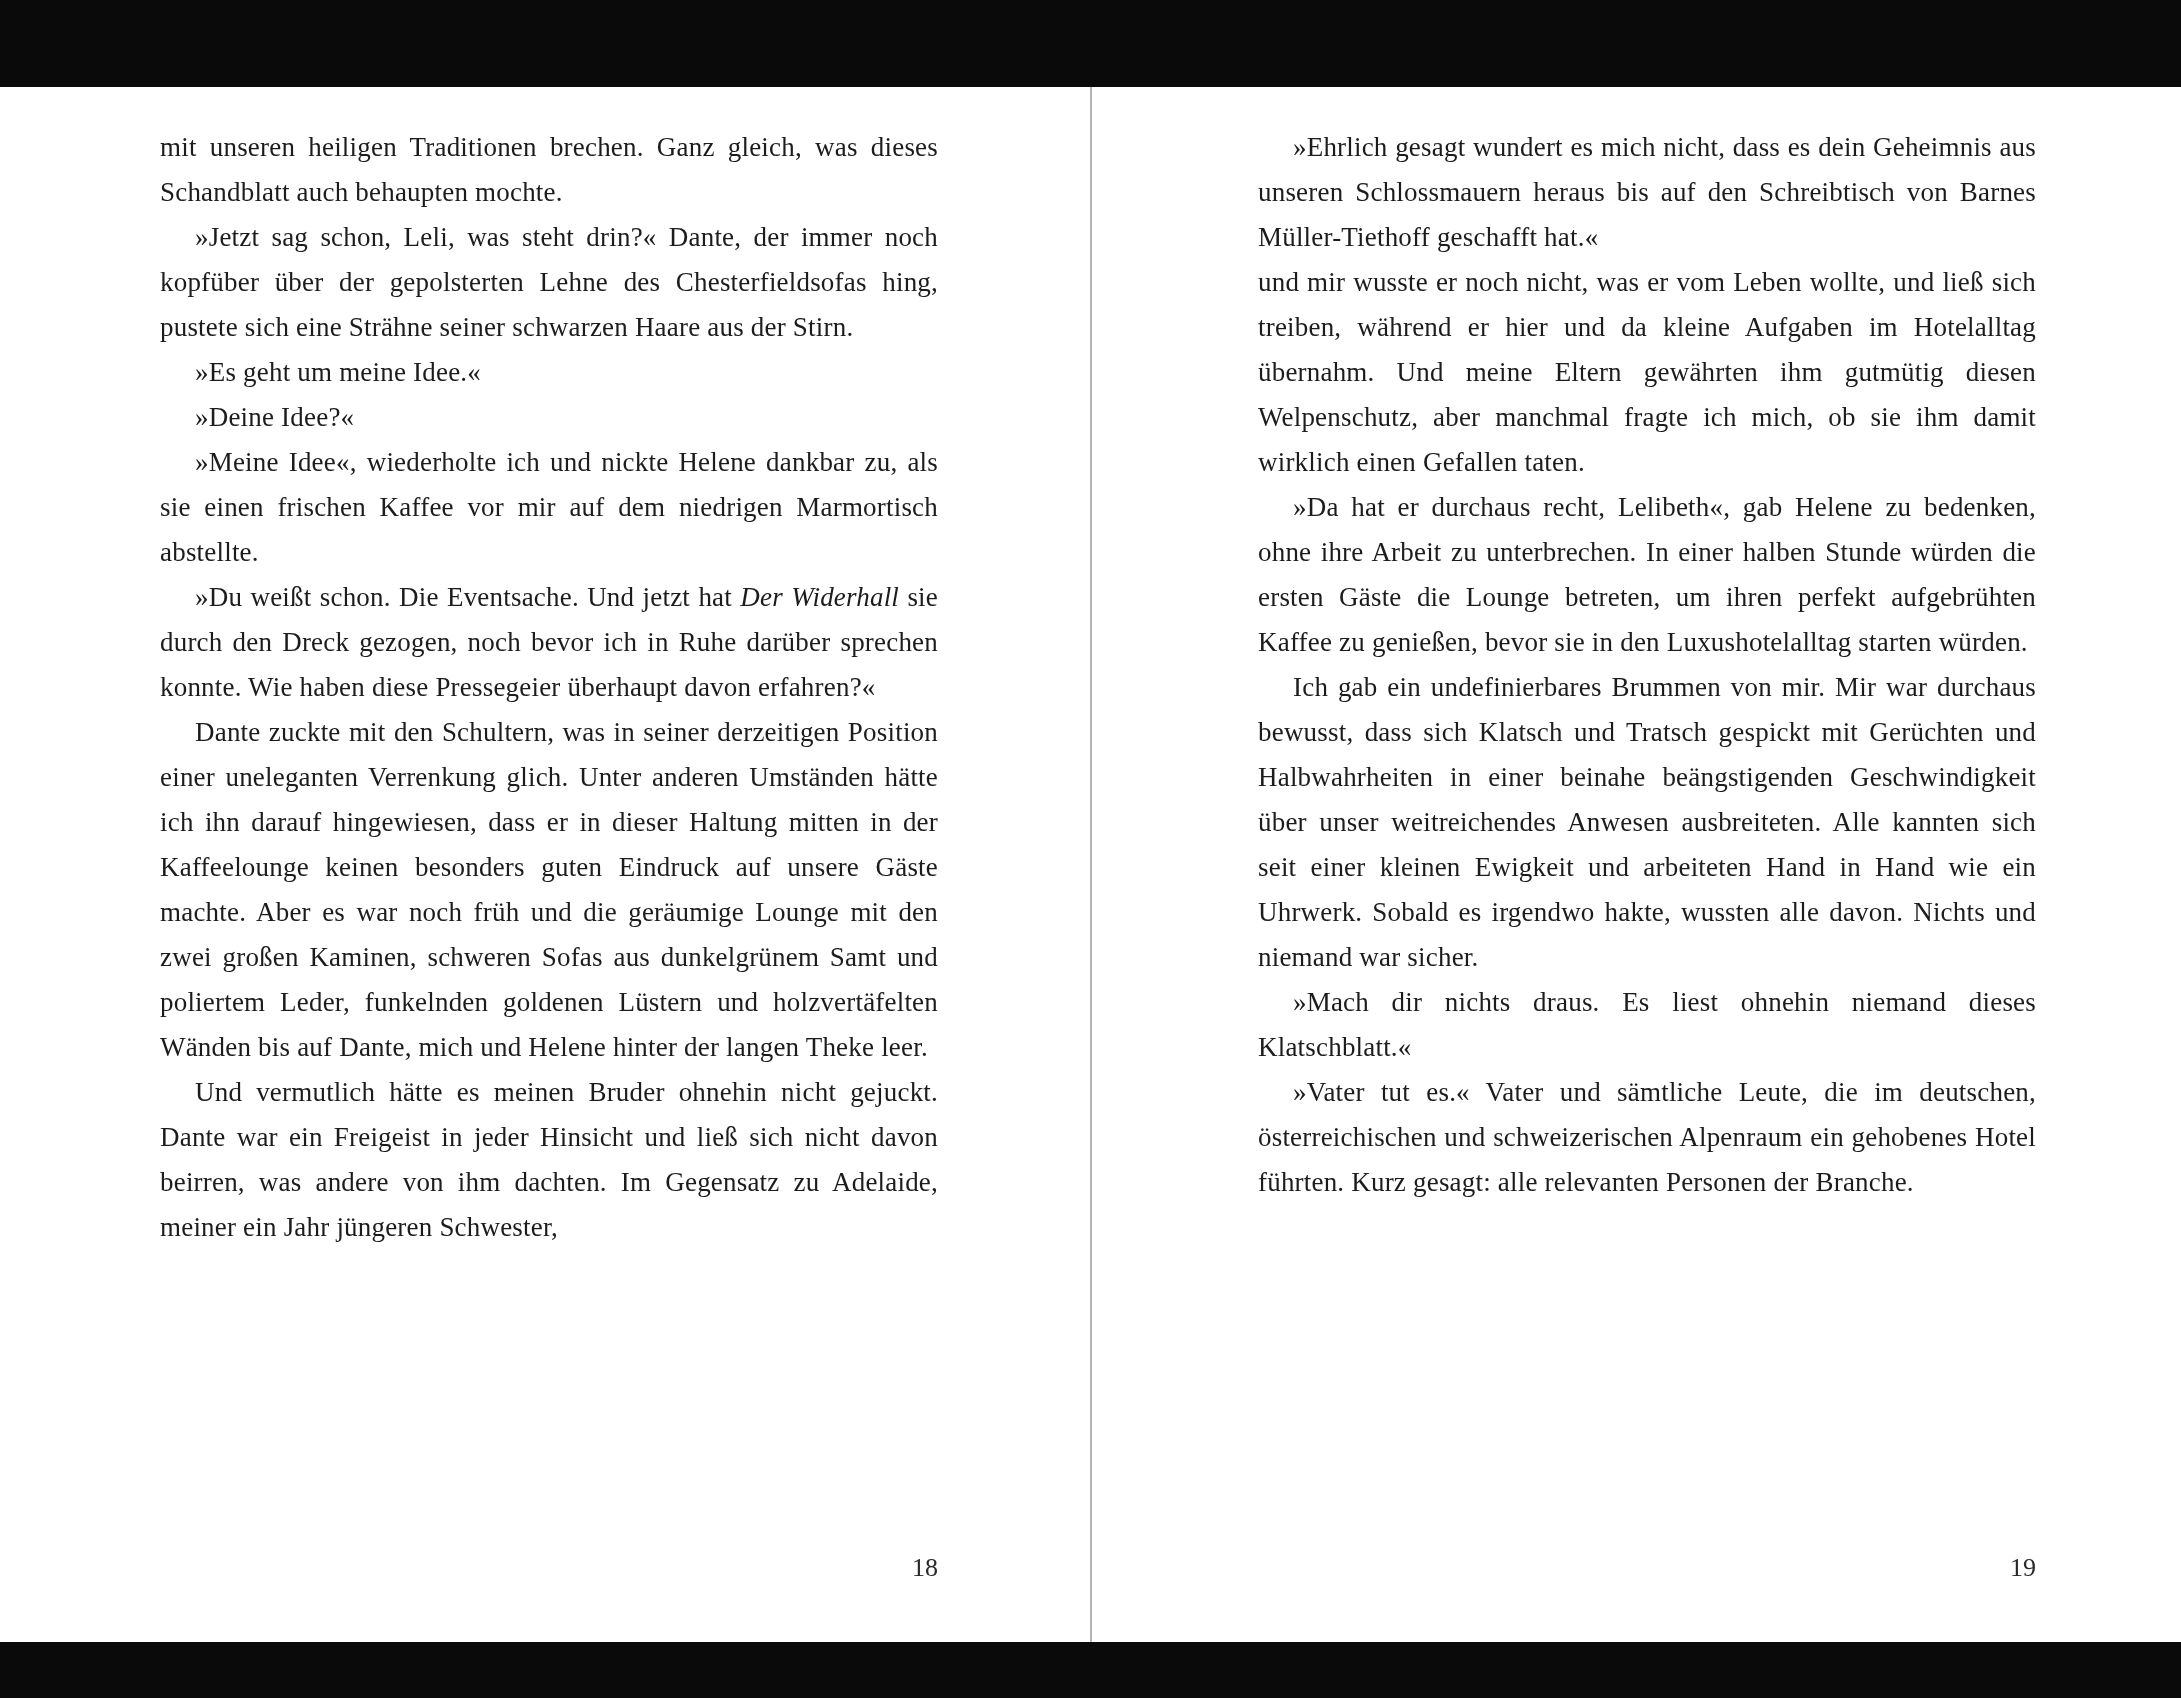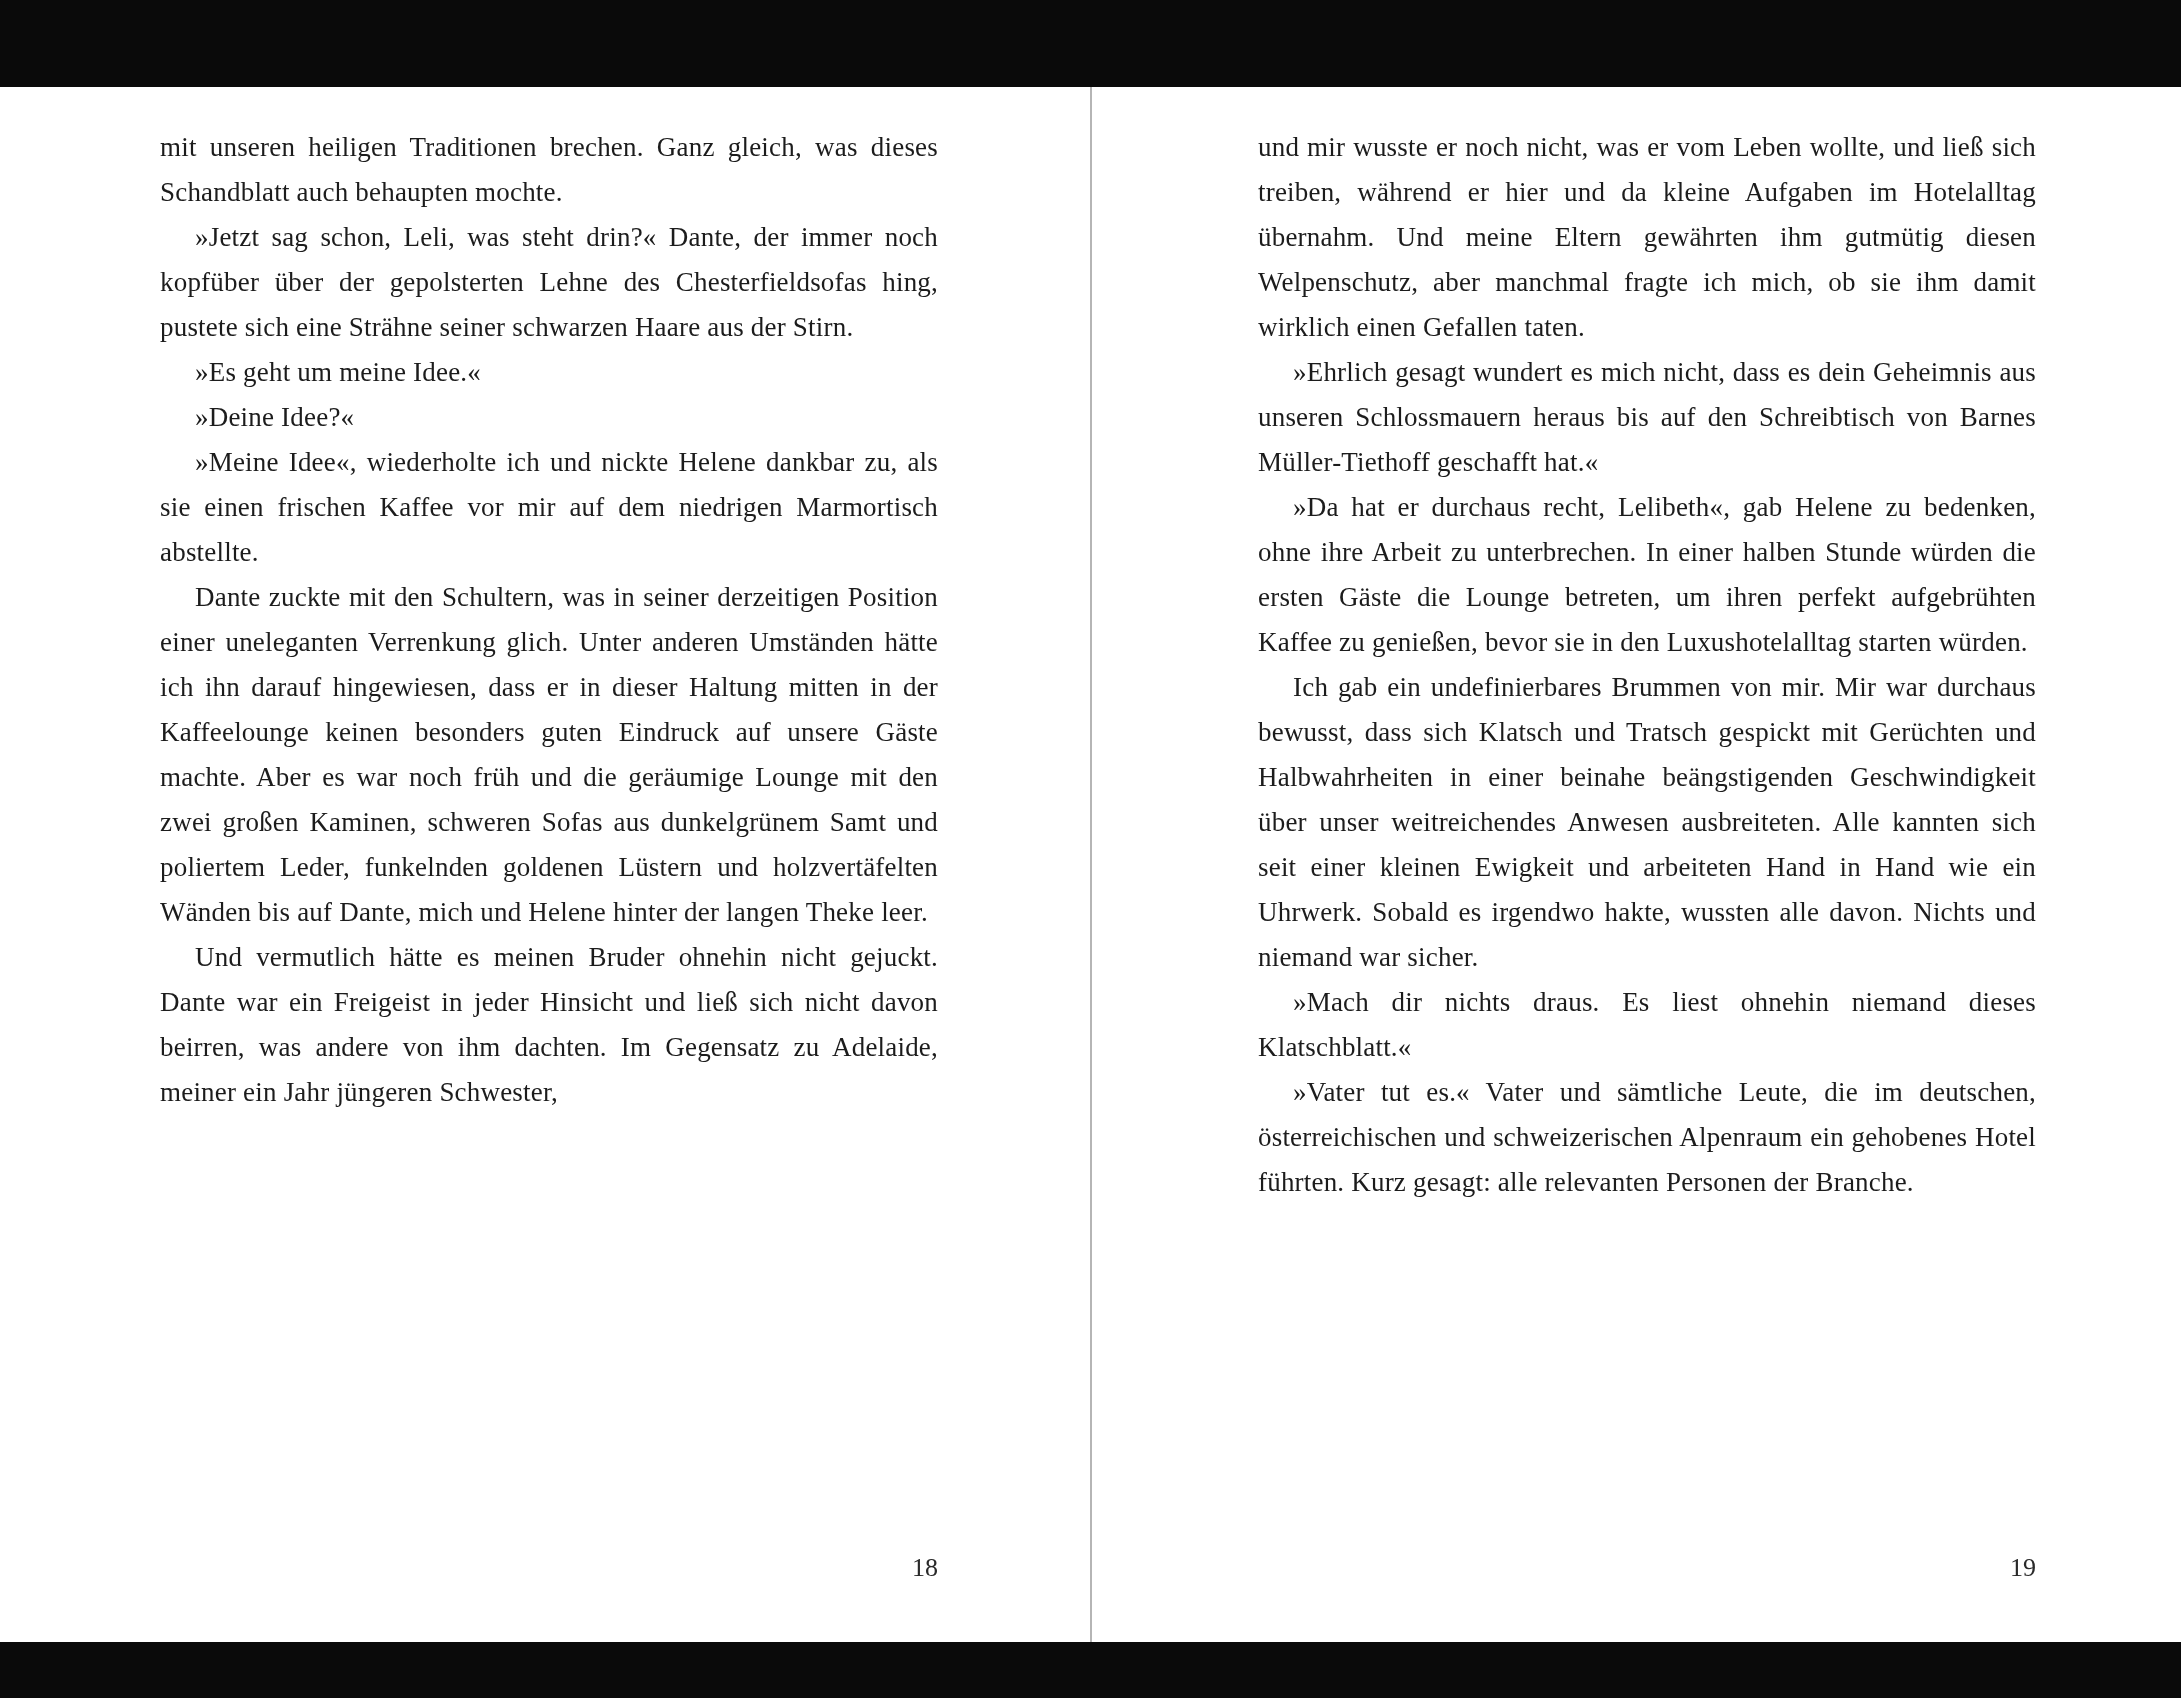--- a/index.html
+++ b/index.html
@@ -98,30 +98,31 @@
 
   <div class="page-divider"></div>
 
   <div class="page page-left">
     <div class="text-block">
         <p class="para"><span>mit unseren heiligen Traditionen brechen. Ganz gleich, was dieses Schandblatt auch behaupten mochte.</span></p>
         <p class="para indent"><span>»Jetzt sag schon, Leli, was steht drin?« Dante, der immer noch kopfüber über der gepolsterten Lehne des Chesterfieldsofas hing, pustete sich eine Strähne seiner schwarzen Haare aus der Stirn.</span></p>
         <p class="para indent"><span>»Es geht um meine Idee.«</span></p>
         <p class="para indent"><span>»Deine Idee?«</span></p>
         <p class="para indent"><span>»Meine Idee«, wiederholte ich und nickte Helene dankbar zu, als sie einen frischen Kaffee vor mir auf dem niedrigen Marmortisch abstellte.</span></p>
+        <p class="para indent"><span>»Du weißt schon. Die Eventsache. Und jetzt hat </span><span class="italic">Der Widerhall</span><span> sie durch den Dreck gezogen, noch bevor ich in Ruhe darüber sprechen konnte. Wie haben diese Pressegeier überhaupt davon erfahren?«</span></p>
         <p class="para indent"><span>Dante zuckte mit den Schultern, was in seiner derzeitigen Position einer uneleganten Verrenkung glich. Unter anderen Umständen hätte ich ihn darauf hingewiesen, dass er in dieser Haltung mitten in der Kaffeelounge keinen besonders guten Eindruck auf unsere Gäste machte. Aber es war noch früh und die geräumige Lounge mit den zwei großen Kaminen, schweren Sofas aus dunkelgrünem Samt und poliertem Leder, funkelnden goldenen Lüstern und holzvertäfelten Wänden bis auf Dante, mich und Helene hinter der langen Theke leer.</span></p>
         <p class="para indent"><span>Und vermutlich hätte es meinen Bruder ohnehin nicht gejuckt. Dante war ein Freigeist in jeder Hinsicht und ließ sich nicht davon beirren, was andere von ihm dachten. Im Gegensatz zu Adelaide, meiner ein Jahr jüngeren Schwester,</span></p>
       </div>
     <div class="page-number">18</div>
   </div>
 
   <div class="page page-right">
     <div class="text-block">
+        <p class="para indent"><span>»Ehrlich gesagt wundert es mich nicht, dass es dein Geheimnis aus unseren Schlossmauern heraus bis auf den Schreibtisch von Barnes Müller-Tiethoff geschafft hat.«</span></p>
         <p class="para"><span>und mir wusste er noch nicht, was er vom Leben wollte, und ließ sich treiben, während er hier und da kleine Aufgaben im Hotelalltag übernahm. Und meine Eltern gewährten ihm gutmütig diesen Welpenschutz, aber manchmal fragte ich mich, ob sie ihm damit wirklich einen Gefallen taten.</span></p>
-        <p class="para indent"><span>»Ehrlich gesagt wundert es mich nicht, dass es dein Geheimnis aus unseren Schlossmauern heraus bis auf den Schreibtisch von Barnes Müller-Tiethoff geschafft hat.«</span></p>
         <p class="para indent"><span>»Da hat er durchaus recht, Lelibeth«, gab Helene zu bedenken, ohne ihre Arbeit zu unterbrechen. In einer halben Stunde würden die ersten Gäste die Lounge betreten, um ihren perfekt aufgebrühten Kaffee zu genießen, bevor sie in den Luxushotelalltag starten würden.</span></p>
         <p class="para indent"><span>Ich gab ein undefinierbares Brummen von mir. Mir war durchaus bewusst, dass sich Klatsch und Tratsch gespickt mit Gerüchten und Halbwahrheiten in einer beinahe beängstigenden Geschwindigkeit über unser weitreichendes Anwesen ausbreiteten. Alle kannten sich seit einer kleinen Ewigkeit und arbeiteten Hand in Hand wie ein Uhrwerk. Sobald es irgendwo hakte, wussten alle davon. Nichts und niemand war sicher.</span></p>
         <p class="para indent"><span>»Mach dir nichts draus. Es liest ohnehin niemand dieses Klatschblatt.«</span></p>
         <p class="para indent"><span>»Vater tut es.« Vater und sämtliche Leute, die im deutschen, österreichischen und schweizerischen Alpenraum ein gehobenes Hotel führten. Kurz gesagt: alle relevanten Personen der Branche.</span></p>
       </div>
     <div class="page-number">19</div>
   </div>
 
   <div class="band-bottom"></div>
 

